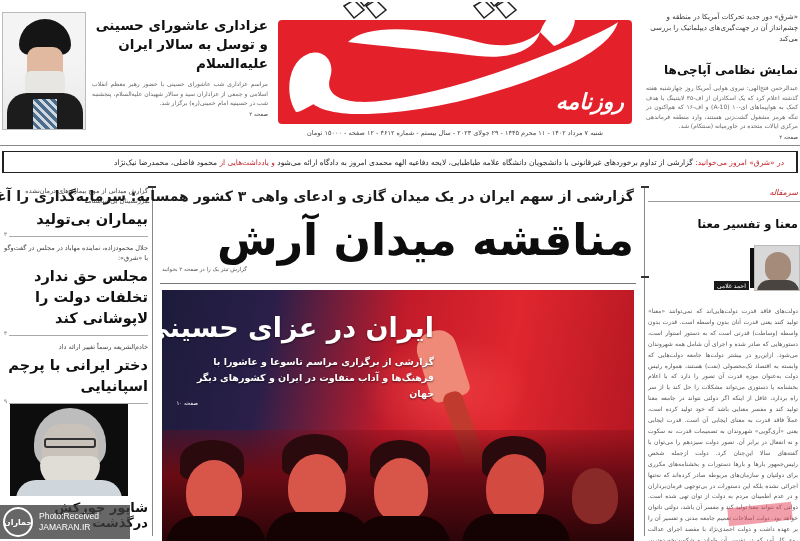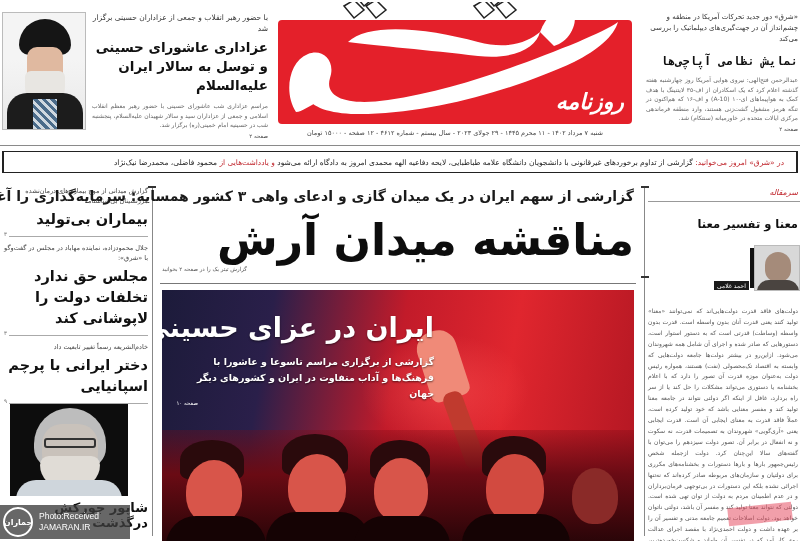--- a/index.html
+++ b/index.html
@@ -104,21 +104,20 @@
 
 <div class="abs top-left-photo">
   <div class="turban"></div>
   <div class="face"></div>
   <div class="beard"></div>
   <div class="robe"></div>
   <div class="scarf"></div>
 </div>
 
 <div class="abs top-left-story">
-  <div class="kicker-sm">با حضور رهبر انقلاب و جمعی از عزاداران حسینی برگزار شد</div>
   <div class="hl-md" style="margin-top:4px;">عزاداری عاشورای حسینی و توسل به سالار ایران علیه‌السلام</div>
   <div class="body-sm" style="margin-top:6px;">مراسم عزاداری شب عاشورای حسینی با حضور رهبر معظم انقلاب اسلامی و جمعی از عزاداران سید و سالار شهیدان علیه‌السلام، پنجشنبه شب در حسینیه امام خمینی(ره) برگزار شد.</div>
   <div class="page-ref">صفحه ۲</div>
 </div>
 
 <div class="abs masthead">
   <div class="redbox"></div>
   <div class="logo-shape">
     <svg width="354" height="124" viewBox="0 0 354 124" xmlns="http://www.w3.org/2000/svg">
 
@@ -135,21 +134,21 @@
         <path d="M206 -8 l10 -6 l10 10 l-10 8 z"></path>
       </g>
     </svg>
     <div class="logo-text">روزنامه</div>
   </div>
   <div class="dateline">شنبه ۷ مرداد ۱۴۰۲  -  ۱۱ محرم ۱۴۴۵  -  ۲۹ جولای ۲۰۲۳  -  سال بیستم  -  شماره ۴۶۱۲  -  ۱۲ صفحه  -  ۱۵۰۰۰ تومان</div>
 </div>
 
 <div class="abs top-right-story">
   <div class="kicker-sm" style="font-size:7px;">«شرق» دور جدید تحرکات آمریکا در منطقه و چشم‌انداز آن در جهت‌گیری‌های دیپلماتیک را بررسی می‌کند</div>
-  <div class="hl-sm" style="margin-top:8px;font-family:Liberation Mono, monospace;">نمایش نظامی آپاچی‌ها</div>
+  <div class="hl-sm" style="margin-top:16px;">نمایش نظامی آپاچی‌ها</div>
   <div class="body-sm" style="margin-top:4px;">عبدالرحمن فتح‌الهی: نیروی هوایی آمریکا روز چهارشنبه هفته گذشته اعلام کرد که یک اسکادران از اف-۳۵ لایتنینگ با هدف کمک به هواپیماهای ای-۱۰ (A-10) و اف-۱۶ که هم‌اکنون در تنگه هرمز مشغول گشت‌زنی هستند، وارد منطقه فرماندهی مرکزی ایالات متحده در خاورمیانه (سنتکام) شد.</div>
   <div class="page-ref">صفحه ۲</div>
 </div>
 
 <div class="abs rule-top"></div>
 
 <div class="abs ticker">
   <span class="red">در «شرق» امروز می‌خوانید:</span>
   <span>&nbsp;</span>
   <span class="dark">گزارشی از تداوم برخوردهای غیرقانونی با دانشجویان دانشگاه علامه طباطبایی، لایحه دفاعیه الهه محمدی امروز به دادگاه ارائه می‌شود</span>
@@ -171,21 +170,21 @@
       <span>۳</span>
     </div>
   <div class="lc-item">
     <div class="lc-kicker">جلال محمودزاده، نماینده مهاباد در مجلس در گفت‌وگو با «شرق»:</div>
     <div class="lc-hl" style="margin-top:3px;">مجلس حق ندارد تخلفات دولت را لاپوشانی کند</div>
   </div>
   <div class="lc-sep">
       <span>۳</span>
     </div>
   <div class="lc-item">
-    <div class="lc-kicker">خادم‌الشریعه رسماً تغییر تابعیت داد</div>
+    <div class="lc-kicker">خادم‌الشریعه رسماً تغییر ارائه داد</div>
     <div class="lc-hl" style="margin-top:3px;">دختر ایرانی با پرچم اسپانیایی</div>
   </div>
   <div class="lc-sep">
       <span>۹</span>
     </div>
 </div>
 
 <div class="abs bw-photo">
   <div class="hair"></div>
   <div class="face2"></div>

